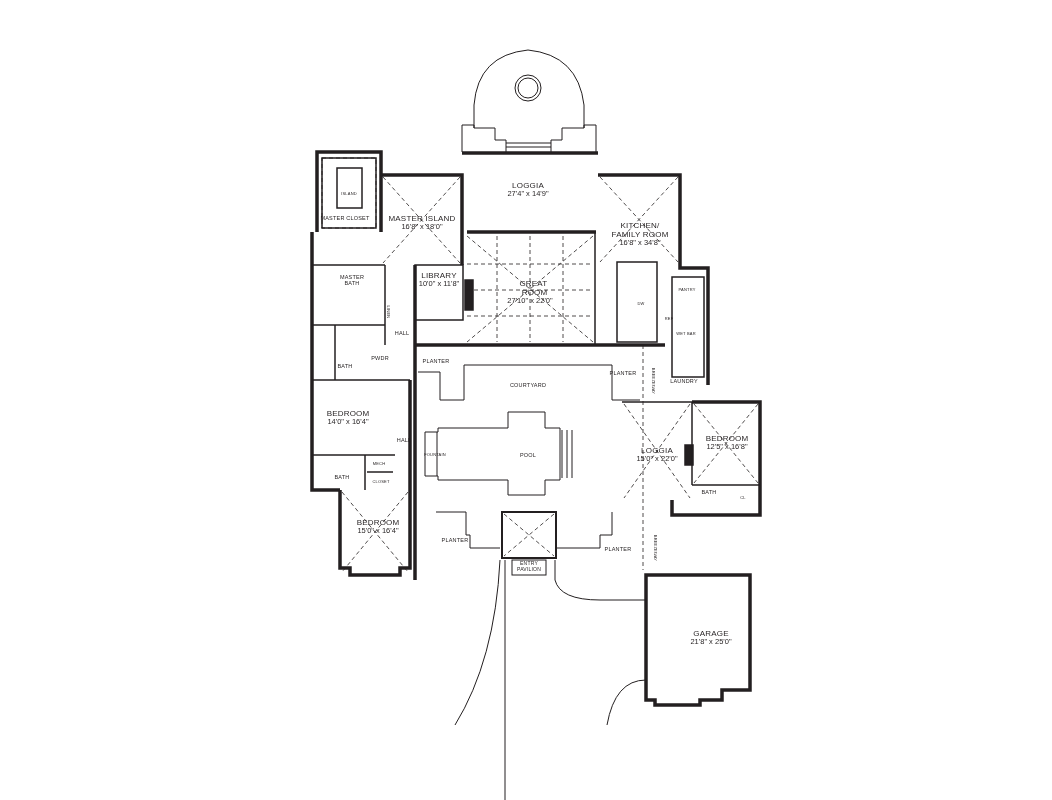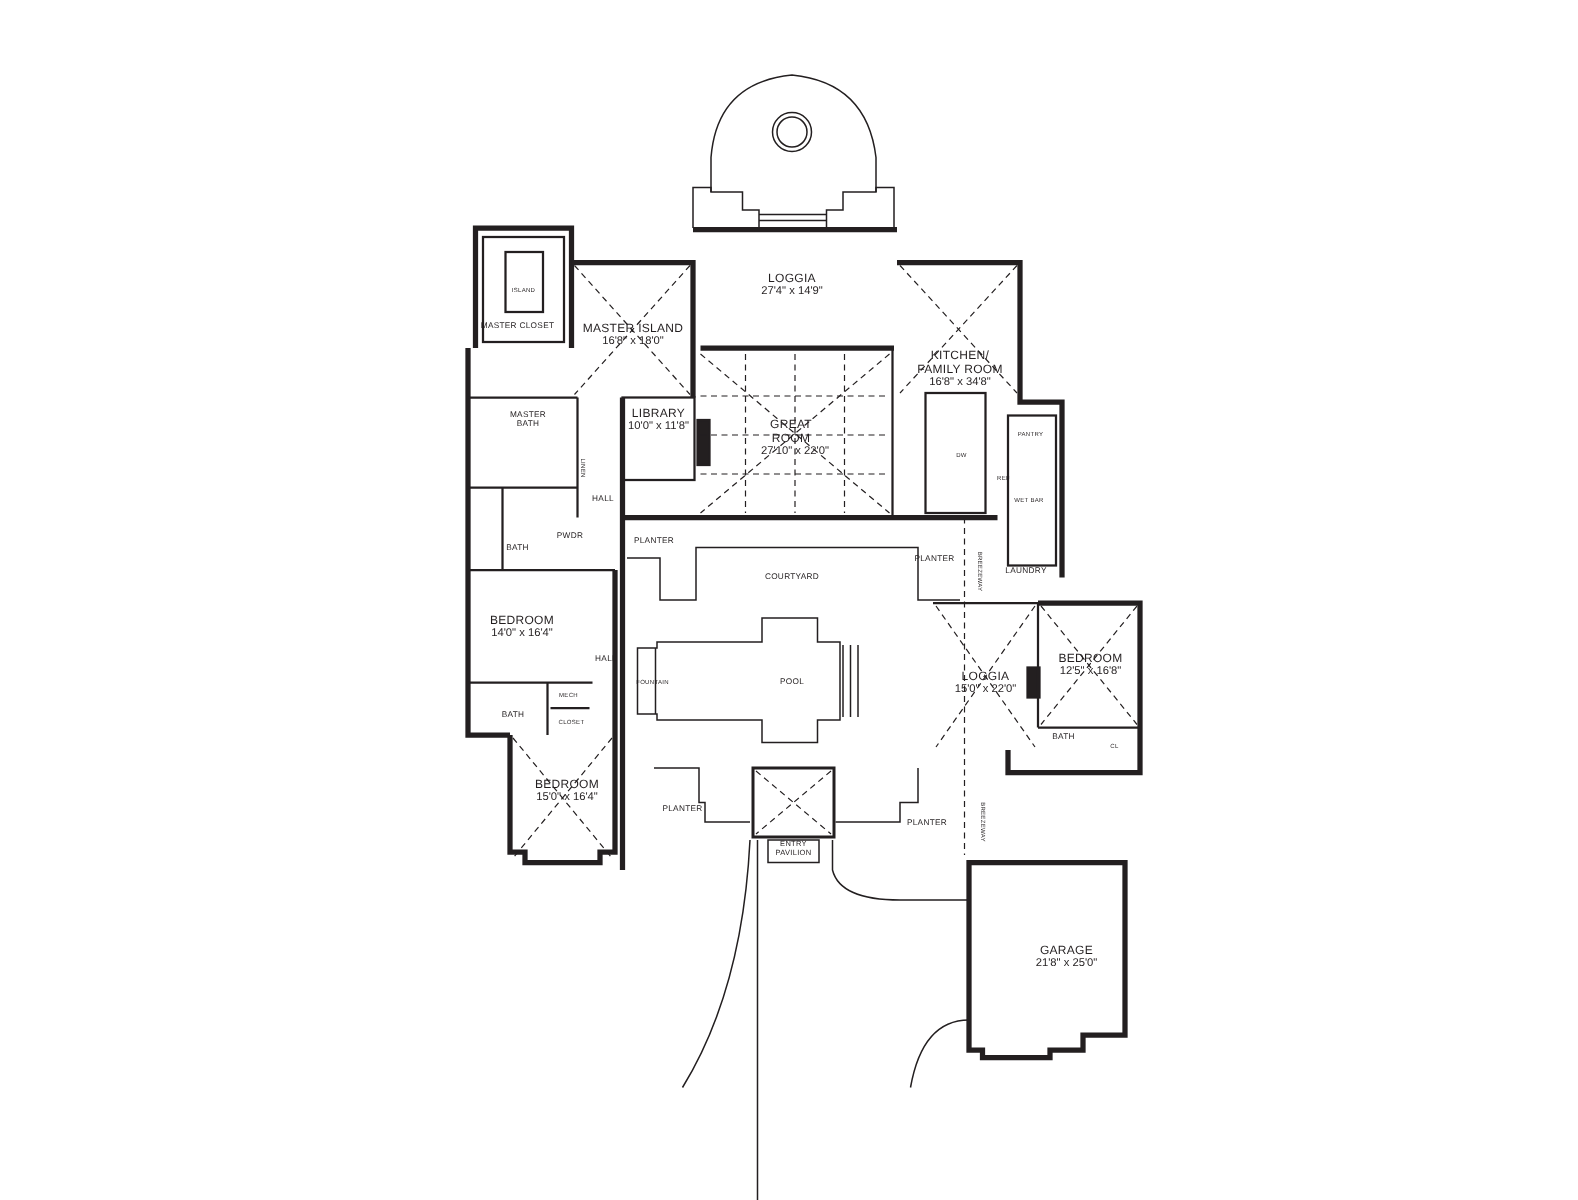--- a/index.html
+++ b/index.html
@@ -119,38 +119,38 @@
 </svg>
 
 <div class="lbl" style="left:528px;top:190px;">
     <span class="n">LOGGIA</span>
     <span class="d">27'4" x 14'9"</span>
   </div>
 <div class="lbl" style="left:422px;top:223px;">
     <span class="n">MASTER ISLAND</span>
     <span class="d">16'8" x 18'0"</span>
   </div>
-<div class="lbl" style="left:640px;top:246px;">
+<div class="lbl" style="left:640px;top:234px;">
     <span class="n" style="white-space:normal;width:60px;">KITCHEN/ FAMILY ROOM</span>
     <span class="d">16'8" x 34'8"</span>
   </div>
 <div class="lbl sm" style="left:345px;top:218px;">
     <span class="n">MASTER CLOSET</span>
   </div>
 <div class="lbl xs" style="left:349px;top:194px;">
     <span class="n">ISLAND</span>
   </div>
 <div class="lbl sm" style="left:352px;top:280px;">
     <span class="n" style="white-space:normal;width:30px;">MASTER BATH</span>
   </div>
 <div class="lbl" style="left:439px;top:280px;">
     <span class="n">LIBRARY</span>
     <span class="d">10'0" x 11'8"</span>
   </div>
-<div class="lbl" style="left:530px;top:292px;">
+<div class="lbl" style="left:530px;top:292px;text-align:right;">
     <span class="n" style="white-space:normal;width:40px;">GREAT ROOM</span>
     <span class="d">27'10" x 22'0"</span>
   </div>
 <div class="lbl xs vert" style="left:388px;top:312px;">
     <span class="n">LINEN</span>
   </div>
 <div class="lbl sm" style="left:402px;top:333px;">
     <span class="n">HALL</span>
   </div>
 <div class="lbl sm" style="left:380px;top:358px;">

